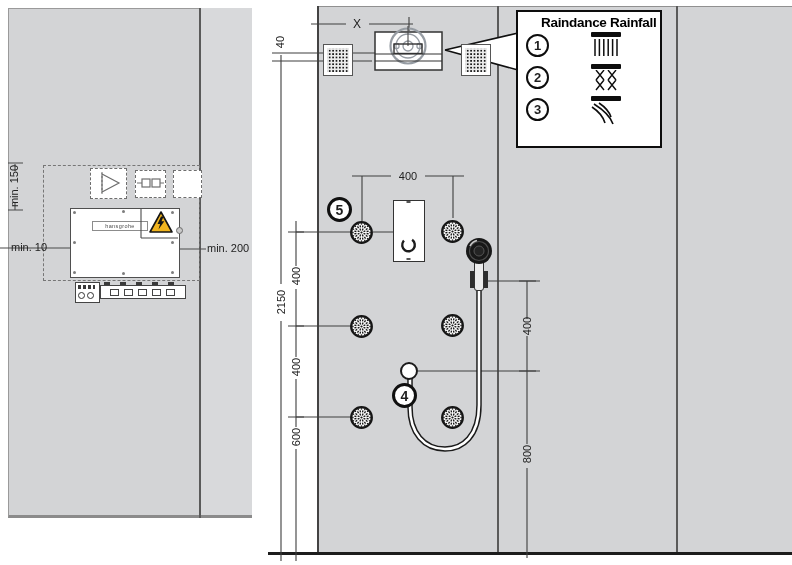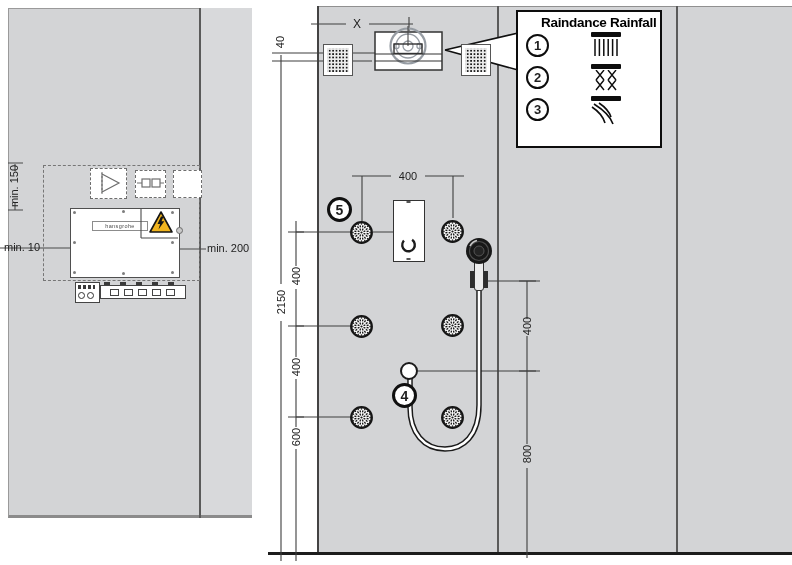--- a/index.html
+++ b/index.html
@@ -251,21 +251,21 @@
   <div class="lbl" style="left:345px;top:17px;width:24px;text-align:center;font-size:12px;">X</div>
   <div class="vlbl" style="left:260px;top:36px;width:40px;">40</div>
   <div class="vlbl" style="left:259px;top:296px;width:44px;">2150</div>
   <div class="lbl" style="left:391px;top:170px;width:34px;text-align:center;">400</div>
   <div class="vlbl" style="left:279px;top:270px;width:34px;">400</div>
   <div class="vlbl" style="left:279px;top:361px;width:34px;">400</div>
   <div class="vlbl" style="left:279px;top:431px;width:34px;">600</div>
   <div class="vlbl" style="left:510px;top:320px;width:34px;">400</div>
   <div class="vlbl" style="left:510px;top:448px;width:34px;">800</div>
   <div class="vlbl" style="left:-11px;top:180px;width:50px;">min. 150</div>
-  <div class="lbl" style="left:4px;top:241px;">min. 10</div>
+  <div class="lbl" style="left:11px;top:241px;">min. 10</div>
   <div class="lbl" style="left:207px;top:242px;">min. 200</div>
 
   <div class="legend">
     <div class="legend-title">Raindance Rainfall</div>
     <div class="lg-circ" style="left:8px;top:22px;">1</div>
     <div class="lg-circ" style="left:8px;top:54px;">2</div>
     <div class="lg-circ" style="left:8px;top:86px;">3</div>
 
     <div class="spray" style="top:20px;">
       <div class="spray-bar"></div>

